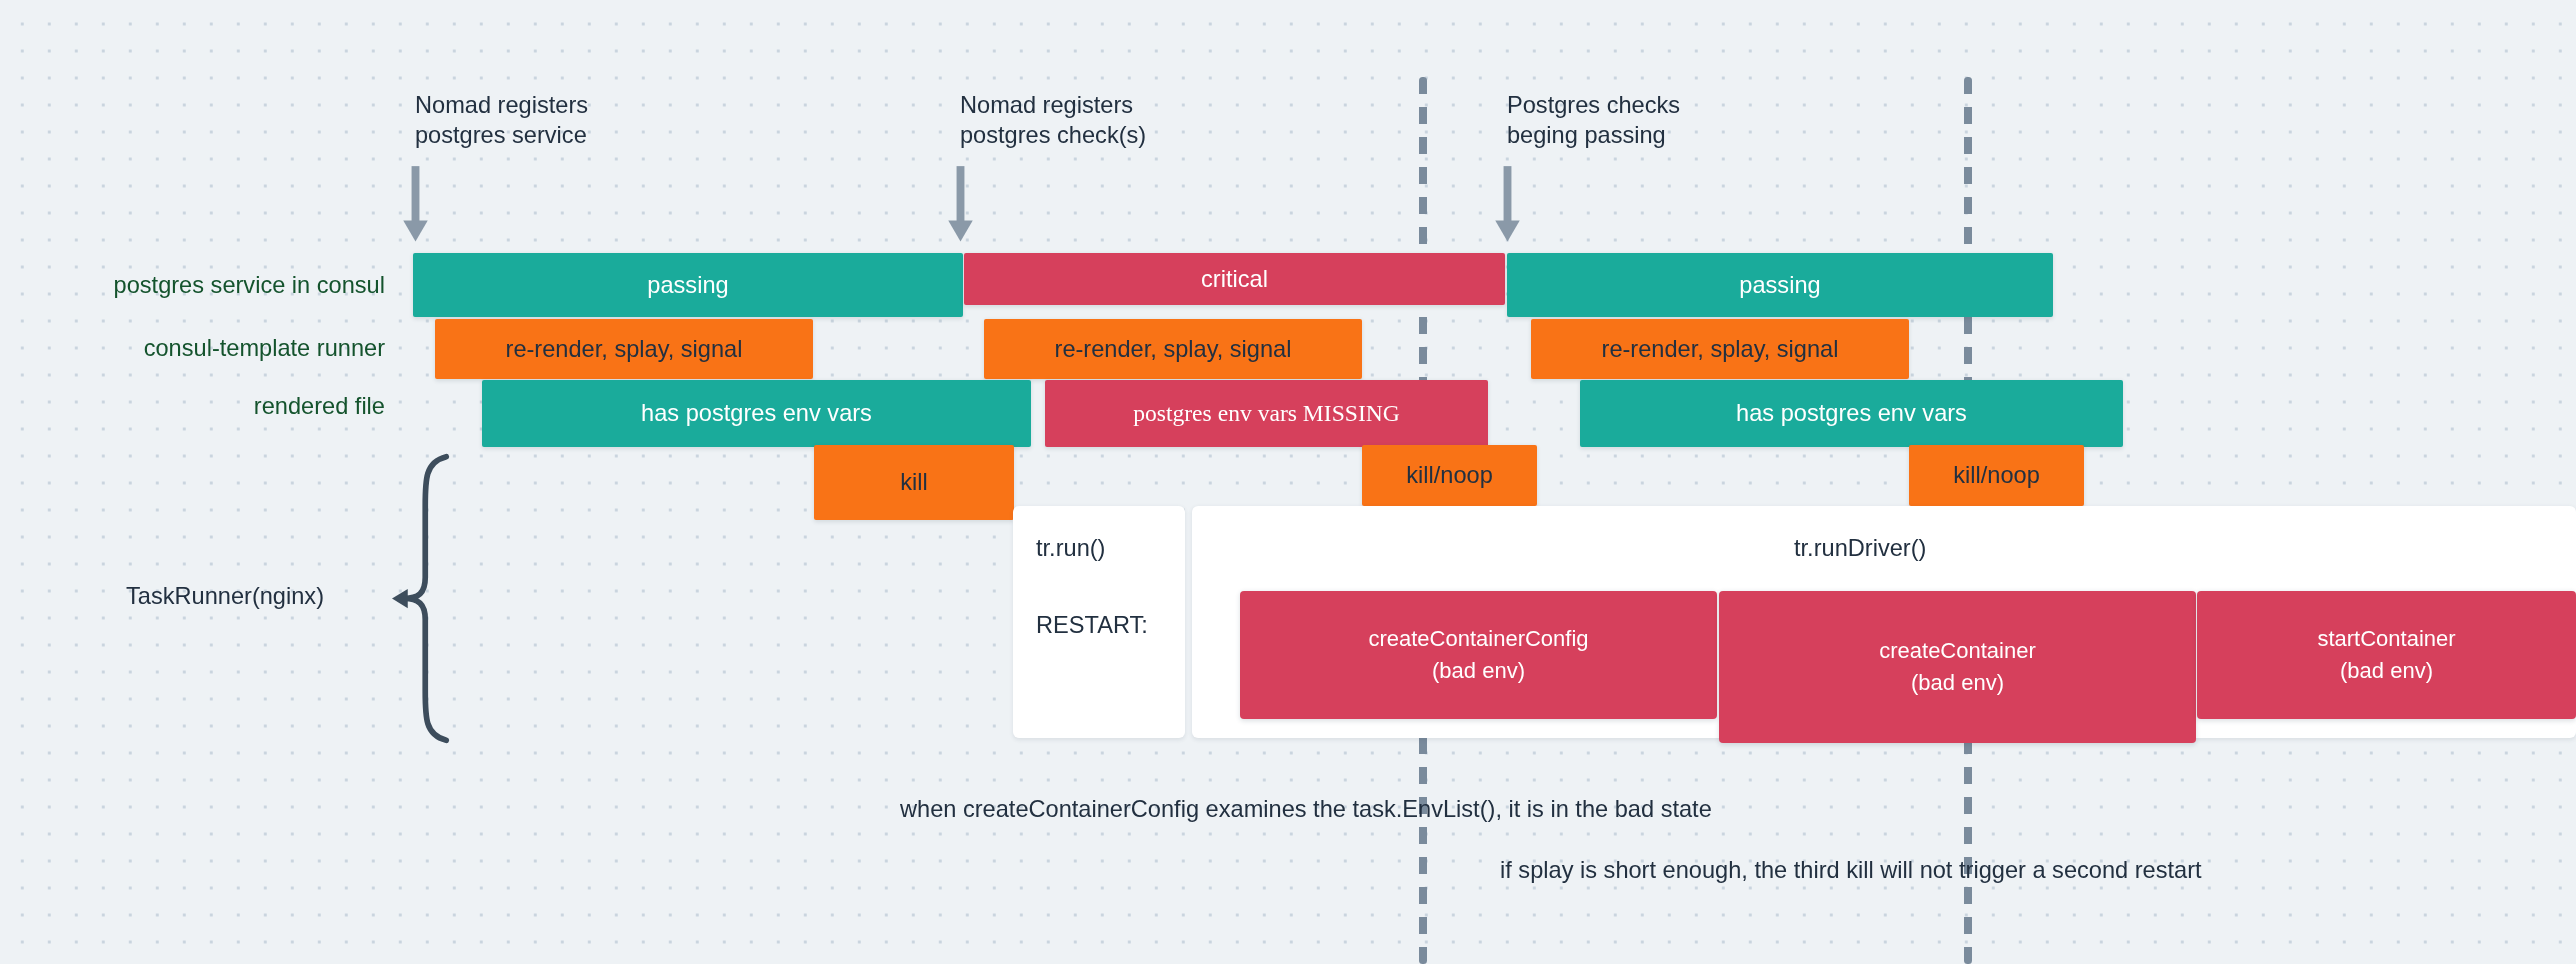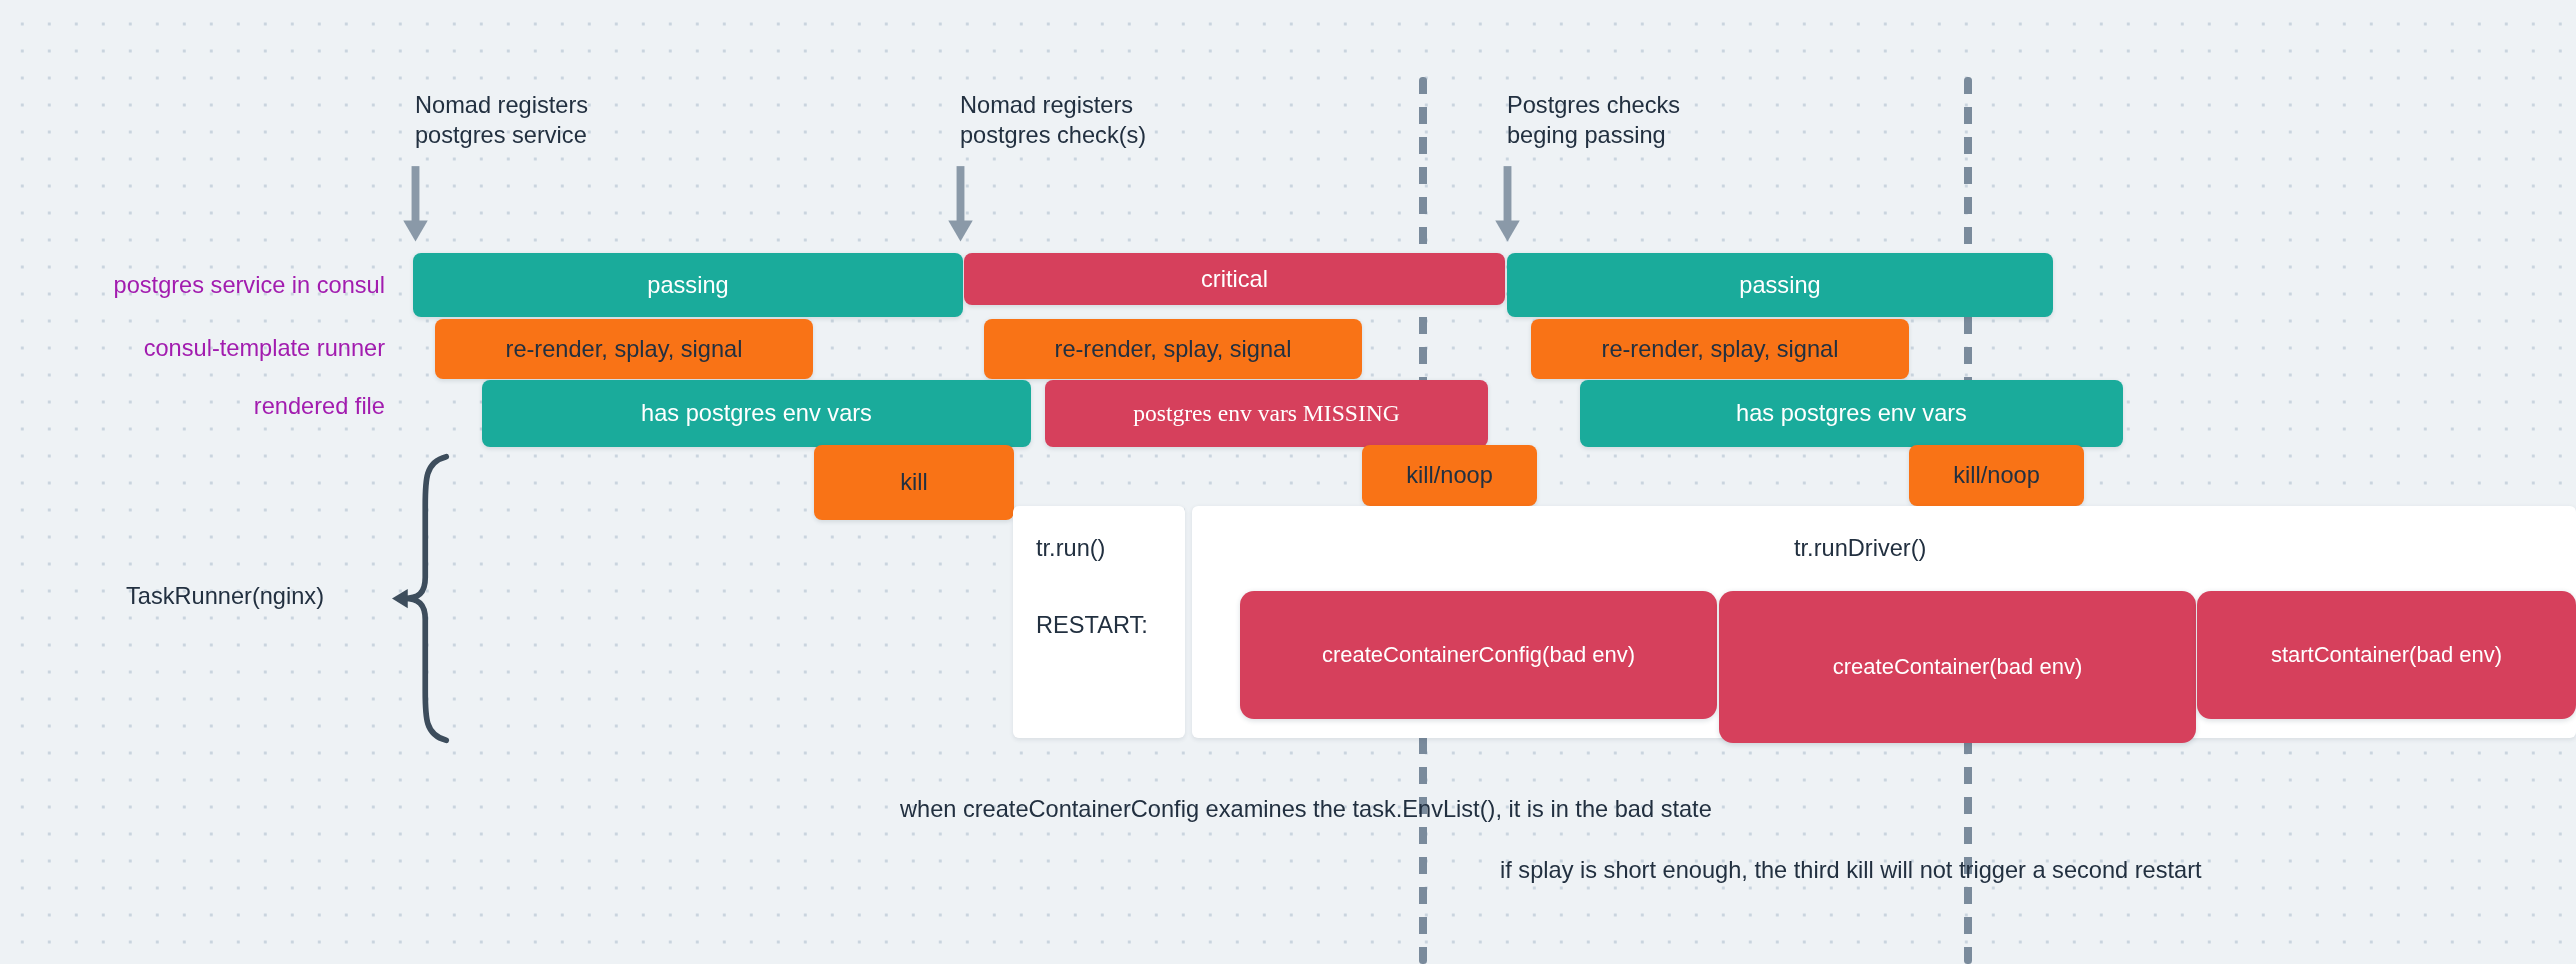--- a/index.html
+++ b/index.html
@@ -16,27 +16,27 @@
     background-size:27px 27px;
     background-position:8.8px 10.5px;
     pointer-events:none;
   }
   #stage{position:absolute;left:0;top:0;width:2576px;height:964px;}
 
   .abs{position:absolute;box-sizing:border-box;}
 
   
   .rowlabel{
-    color:#a21caf;font-size:23.6px;text-align:right;white-space:nowrap;
+    color:#14532d;font-size:23.6px;text-align:right;white-space:nowrap;
     line-height:1;
   }
 
   
   .bar{
-    border-radius:8px;
+    border-radius:2px;
     display:flex;align-items:center;justify-content:center;
     font-size:23.6px;
     box-shadow:0 1.8px 4.4px rgba(40,60,80,.13);
   }
   .bar.teal{background:#1aab9b;color:#ffffff;}
   .bar.red{background:#d6405c;color:#ffffff;}
   .bar.white{background:#f97316;color:#223040;}
 
   
   .annot{
@@ -50,22 +50,22 @@
     background-image:linear-gradient(to bottom,#7a8b9c 0 17.5px,rgba(0,0,0,0) 17.5px 30px);
     background-size:7.9px 30px;
     border-radius:3.5px;
   }
 
   
   .panel{background:#ffffff;border-radius:6.1px;box-shadow:0 1.8px 4.4px rgba(40,60,80,.10);}
   .panel-label{color:#223040;font-size:23.6px;position:absolute;white-space:nowrap;}
 
   .cbox{
-    background:#d6405c;color:#fff;border-radius:14px;
-    display:flex;flex-direction:row;align-items:center;justify-content:center;
+    background:#d6405c;color:#fff;border-radius:4px;
+    display:flex;flex-direction:column;align-items:center;justify-content:center;
     font-size:22px;line-height:1.45;text-align:center;
     box-shadow:0 1.8px 5.3px rgba(40,60,80,.16);
   }
 
   .footnote{color:#223040;font-size:23.6px;white-space:nowrap;}
 
   .brace-label{
     color:#223040;font-size:23.6px;white-space:nowrap;text-align:right;
   }
 </style>

